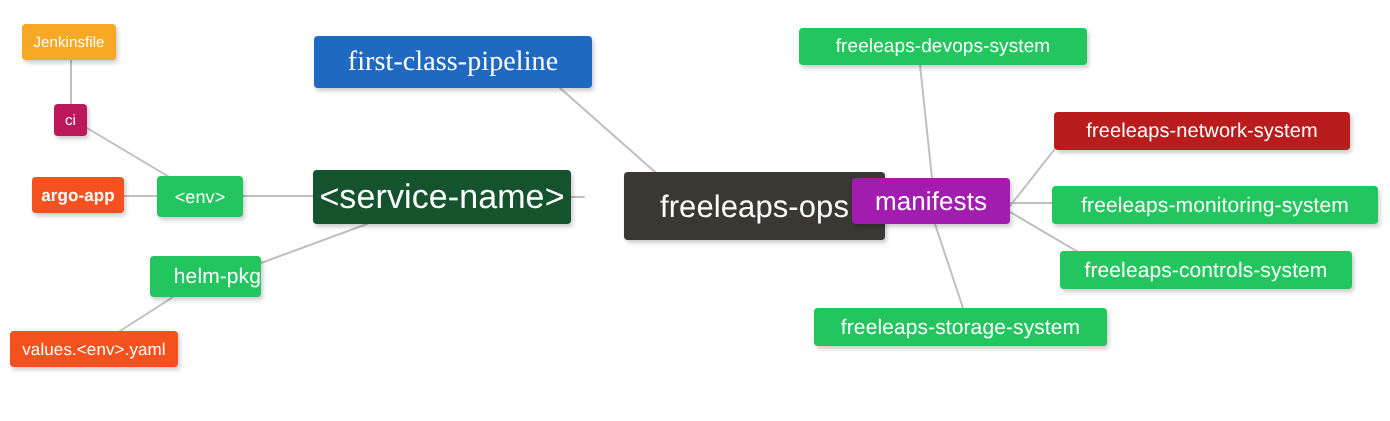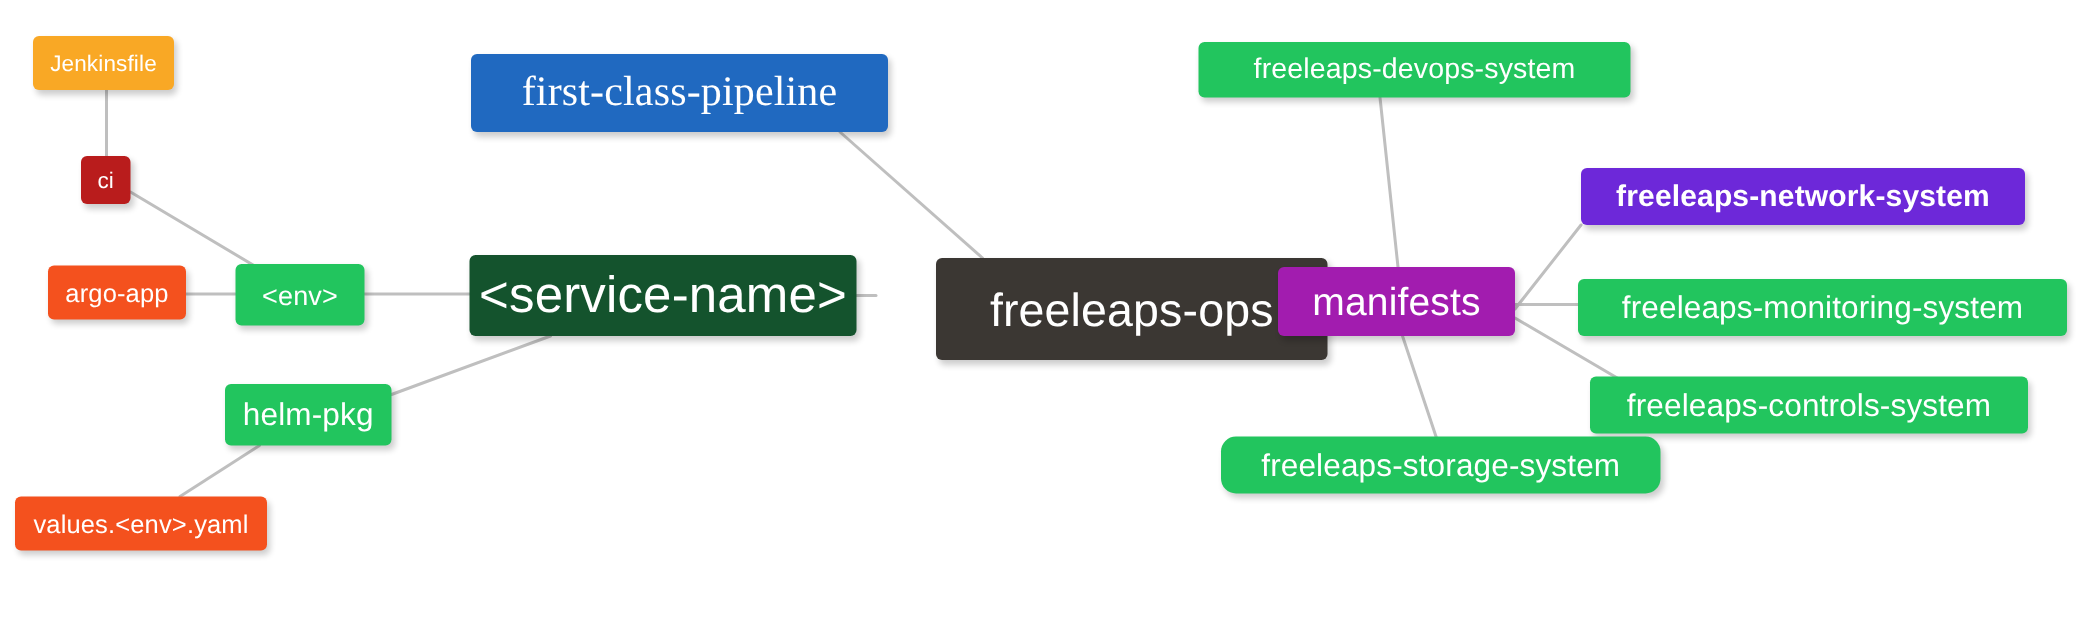--- a/index.html
+++ b/index.html
@@ -62,56 +62,56 @@
       <path d="M 932,178 L 920,65" class="edge" stroke="#bfbfbf"></path>
       <path d="M 1010,206 L 1054,150" class="edge" stroke="#bfbfbf"></path>
       <path d="M 1010,203 L 1052,203" class="edge" stroke="#bfbfbf"></path>
       <path d="M 1010,212 L 1085,256" class="edge" stroke="#bfbfbf"></path>
       <path d="M 935,224 L 963,308" class="edge" stroke="#bfbfbf"></path>
     </svg>
   <div id="node-layer">
       <div class="node " style="left: 22px; top: 24px; width: 94px; height: 36px; background: rgb(249, 168, 37); font-size: 15px;">
         <span>Jenkinsfile</span>
       </div>
-      <div class="node " style="left: 54px; top: 104px; width: 33px; height: 32px; background: #b91c1c; font-size: 15px;">
+      <div class="node " style="left: 54px; top: 104px; width: 33px; height: 32px; background: #be185d; font-size: 15px;">
         <span>ci</span>
       </div>
-      <div class="node " style="left: 32px; top: 177px; width: 92px; height: 36px; background: rgb(244, 81, 30); font-size: 17px;">
+      <div class="node " style="left: 32px; top: 177px; width: 92px; height: 36px; background: rgb(244, 81, 30); font-size: 17px; font-weight: bold;">
         <span>argo-app</span>
       </div>
       <div class="node " style="left: 157px; top: 176px; width: 86px; height: 41px; background: rgb(34, 197, 94); font-size: 18px;">
         <span>&lt;env&gt;</span>
       </div>
-      <div class="node " style="left: 150px; top: 256px; width: 111px; height: 41px; background: rgb(34, 197, 94); font-size: 21px;">
+      <div class="node " style="left: 150px; top: 256px; width: 111px; height: 41px; background: rgb(34, 197, 94); font-size: 21px; justify-content: flex-end;">
         <span>helm-pkg</span>
       </div>
       <div class="node " style="left: 10px; top: 331px; width: 168px; height: 36px; background: rgb(244, 81, 30); font-size: 17px;">
         <span>values.&lt;env&gt;.yaml</span>
       </div>
       <div class="node " style="left: 313px; top: 170px; width: 258px; height: 54px; background: #14532d; font-size: 34px; text-align: right;">
         <span>&lt;service-name&gt;</span>
       </div>
       <div class="node " style="left: 314px; top: 36px; width: 278px; height: 52px; background: rgb(32, 105, 192); font-size: 28px; font-family: Liberation Serif, serif;">
         <span>first-class-pipeline</span>
       </div>
       <div class="node n-root" style="left: 584px; top: 172px; width: 261px; height: 68px; background: rgb(59, 55, 51); font-size: 31px;">
         <span>freeleaps-ops</span>
       </div>
       <div class="node " style="left: 852px; top: 178px; width: 158px; height: 46px; background: #a21caf; font-size: 26px;">
         <span>manifests</span>
       </div>
       <div class="node " style="left: 799px; top: 28px; width: 288px; height: 37px; background: rgb(34, 197, 94); font-size: 19px; text-align: right;">
         <span>freeleaps-devops-system</span>
       </div>
-      <div class="node " style="left: 1054px; top: 112px; width: 296px; height: 38px; background: #6d28d9; font-size: 20px; font-weight: bold;">
+      <div class="node " style="left: 1054px; top: 112px; width: 296px; height: 38px; background: #b91c1c; font-size: 20px;">
         <span>freeleaps-network-system</span>
       </div>
       <div class="node " style="left: 1052px; top: 186px; width: 326px; height: 38px; background: rgb(34, 197, 94); font-size: 21px;">
         <span>freeleaps-monitoring-system</span>
       </div>
       <div class="node " style="left: 1060px; top: 251px; width: 292px; height: 38px; background: rgb(34, 197, 94); font-size: 21px;">
         <span>freeleaps-controls-system</span>
       </div>
-      <div class="node " style="left: 814px; top: 291px; width: 293px; height: 38px; background: rgb(34, 197, 94); font-size: 21px; border-radius: 10px;">
+      <div class="node " style="left: 814px; top: 308px; width: 293px; height: 38px; background: rgb(34, 197, 94); font-size: 21px;">
         <span>freeleaps-storage-system</span>
       </div>
     </div>
 </div>
 
 </body></html>

